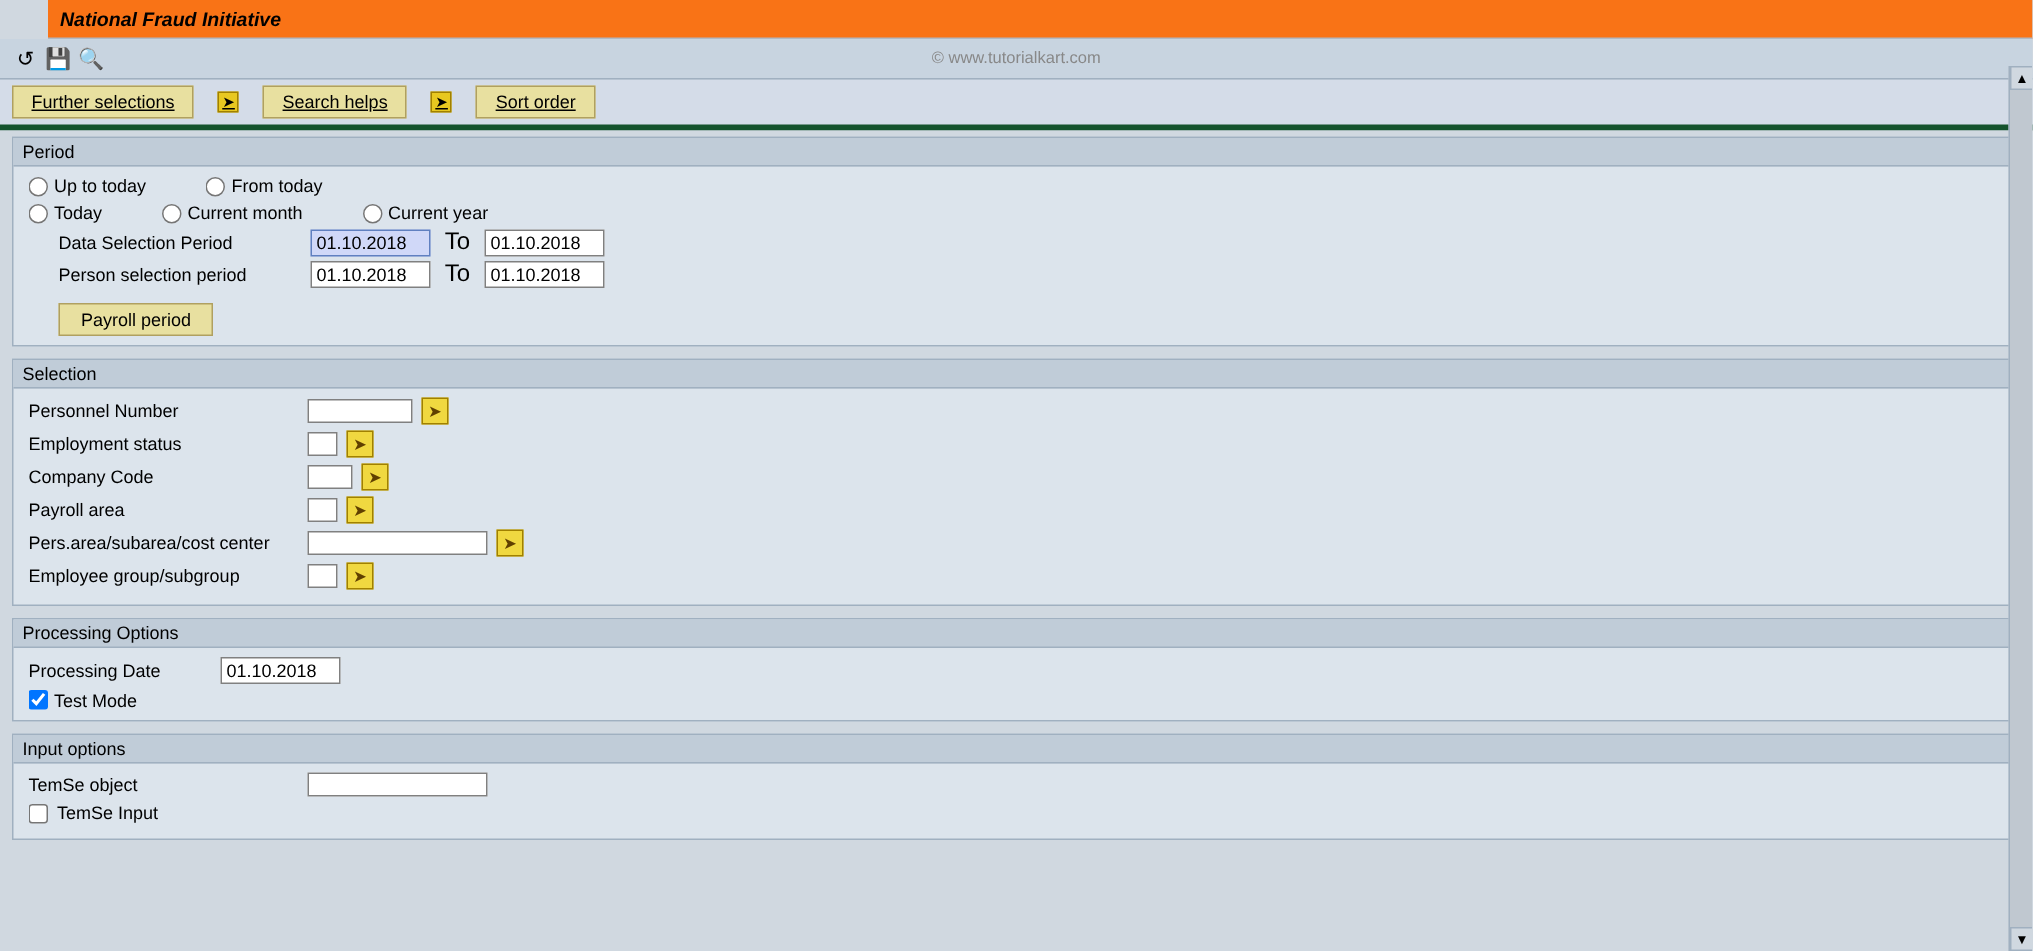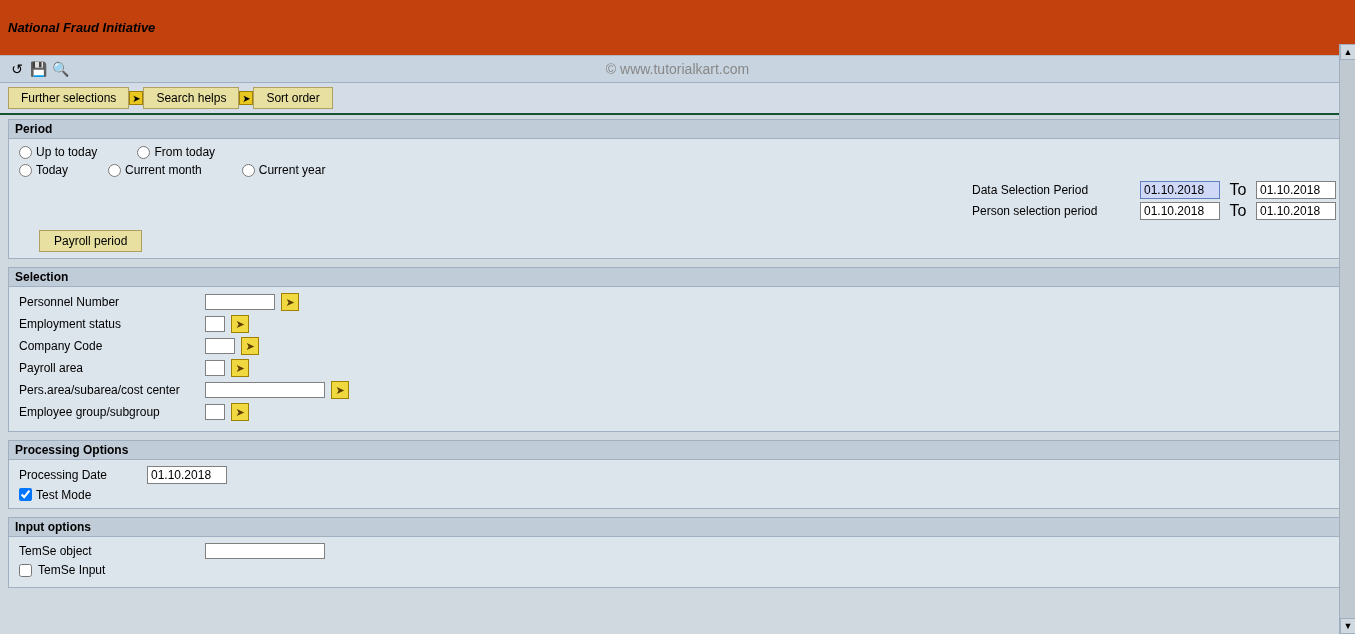--- a/index.html
+++ b/index.html
@@ -5,59 +5,61 @@
     * { box-sizing: border-box; margin: 0; padding: 0; }
     body {
       font-family: Arial, sans-serif;
       font-size: 12px;
       background: #d0d8e0;
       color: #000;
       height: 634px;
       overflow: hidden;
     }
     .title-bar {
-      background: #c2410c;
-      padding: 20px 8px;
+      background: #f97316;
+      padding: 5px 8px;
       font-weight: bold;
       font-style: italic;
       font-size: 13px;
       border-bottom: 1px solid #b0b8c4;
+      margin-left: 32px;
     }
     .toolbar {
       background: #c8d4e0;
       padding: 4px 8px;
       display: flex;
       align-items: center;
       gap: 4px;
       border-bottom: 1px solid #a0b0c0;
       position: relative;
     }
     .toolbar-center {
       position: absolute;
       left: 50%;
       transform: translateX(-50%);
       color: #888;
-      font-size: 14px;
+      font-size: 11px;
     }
     .toolbar-icon {
       width: 18px;
       height: 18px;
       cursor: pointer;
       display: flex;
       align-items: center;
       justify-content: center;
       font-size: 14px;
     }
     .tabs-bar {
       background: #d4dce8;
       padding: 4px 8px;
       display: flex;
       align-items: center;
-      gap: 0;
-      border-bottom: 2px solid #14532d;
+      gap: 16px;
+      border-bottom: 4px solid #14532d;
+      text-decoration: underline;
     }
     .tab-btn {
       background: #e8e0a0;
       border: 1px solid #b0a060;
       padding: 3px 12px;
       cursor: pointer;
       font-size: 12px;
       display: flex;
       align-items: center;
       gap: 4px;
@@ -80,21 +82,21 @@
       position: relative;
     }
     .section {
       background: #dce4ec;
       border: 1px solid #a0b0c0;
       margin-bottom: 8px;
     }
     .section-header {
       background: #c0ccd8;
       padding: 2px 6px;
-      font-weight: bold;
+      font-weight: normal;
       font-size: 12px;
       border-bottom: 1px solid #a0b0c0;
     }
     .section-body {
       padding: 6px 10px;
     }
     .radio-row {
       display: flex;
       align-items: center;
       gap: 40px;
@@ -106,21 +108,20 @@
       gap: 4px;
     }
     input[type="radio"] { margin: 0; }
     input[type="checkbox"] { margin: 0; }
     .period-row {
       display: flex;
       align-items: center;
       gap: 8px;
       margin-bottom: 3px;
       padding-left: 20px;
-      justify-content: flex-end;
     }
     .period-label {
       width: 160px;
       font-size: 12px;
     }
     .date-input {
       width: 80px;
       border: 1px solid #808080;
       padding: 1px 3px;
       font-size: 12px;

